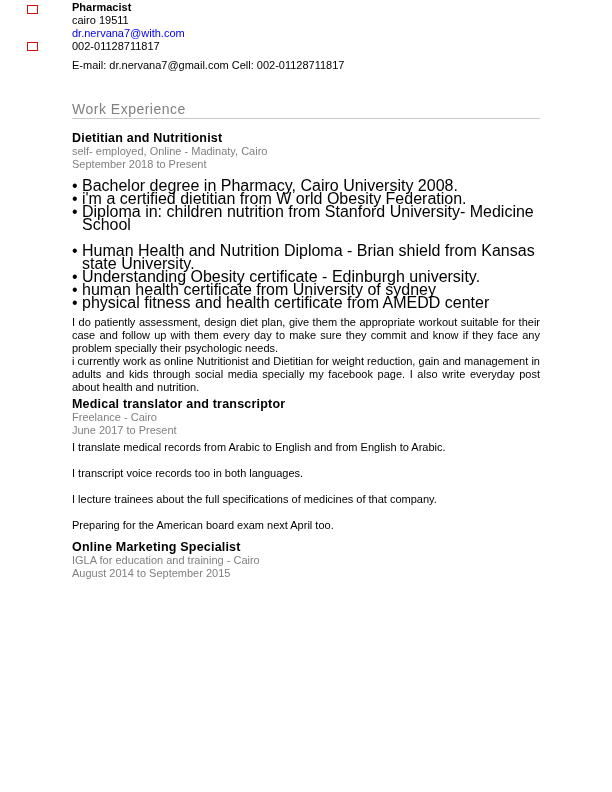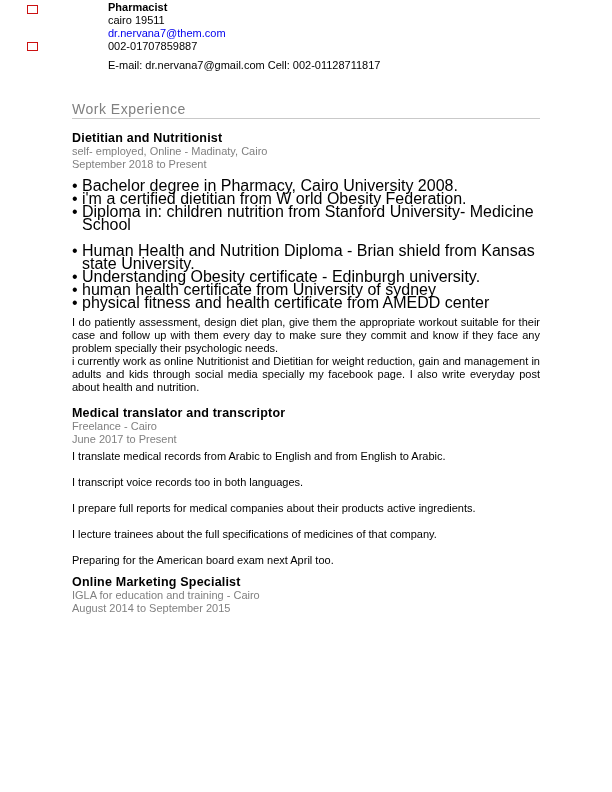--- a/index.html
+++ b/index.html
@@ -29,21 +29,21 @@
 
   .name {
     padding-top: 84px;
     font-size: 20px;
     line-height: 24px;
     font-weight: 500;
     letter-spacing: 0.3px;
     color: #000000;
   }
   .contact { margin-top: 1px; font-size: 11px; line-height: 13px; }
-  .contact .line { display: block; margin-left: 36px; }
+  .contact .line { display: block; }
   .contact .bold { font-weight: bold; }
   .contact a.email {
     color: #0000ee;
     text-decoration: none;
     cursor: pointer;
   }
   .contact .summary { margin-top: 6px; }
 
   .section-heading {
     margin-top: 29px;
@@ -55,21 +55,21 @@
   }
 
   .job-title {
     font-size: 12.5px;
     line-height: 14px;
     font-weight: bold;
     letter-spacing: 0.2px;
     color: #000000;
   }
   .job1-title { margin-top: 12px; }
-  .job2-title { margin-top: 12px; }
+  .job2-title { margin-top: 3px; }
   .job3-title { margin-top: 8px; }
   .job-meta { font-size: 11px; line-height: 13px; color: #808080; }
 
   .bullets { margin-top: 8px; font-size: 16px; line-height: 13px; }
   .bullet-group + .bullet-group { margin-top: 13px; }
   .bullet { position: relative; padding-left: 10px; }
   .bullet::before { content: "\2022"; position: absolute; left: 0; top: 0; }
 
   .desc { margin-top: 7px; font-size: 11px; line-height: 13px; text-align: justify; }
   .desc .block { text-align: justify; }
@@ -85,22 +85,22 @@
 
   <div class="artifact a1"></div>
   <div class="artifact a2"></div>
 
   <div class="content">
 
 
     <div class="contact">
       <span class="line bold">Pharmacist</span>
       <span class="line">cairo 19511</span>
-      <span class="line"><a class="email">dr.nervana7@them.com</a></span>
-      <span class="line">002-01707859887</span>
+      <span class="line"><a class="email">dr.nervana7@with.com</a></span>
+      <span class="line">002-01128711817</span>
       <span class="line summary">E-mail: dr.nervana7@gmail.com Cell: 002-01128711817</span>
     </div>
 
     <div class="section-heading">Work Experience</div>
 
     <div class="job-title job1-title">Dietitian and Nutritionist</div>
     <div class="job-meta">self- employed, Online - Madinaty, Cairo</div>
     <div class="job-meta">September 2018 to Present</div>
 
     <div class="bullets">
@@ -122,21 +122,20 @@
       <div class="block">i currently work as online Nutritionist and Dietitian for weight reduction, gain and management in adults and kids through social media specially my facebook page. I also write everyday post about health and nutrition.</div>
     </div>
 
     <div class="job-title job2-title">Medical translator and transcriptor</div>
     <div class="job-meta">Freelance - Cairo</div>
     <div class="job-meta">June 2017 to Present</div>
 
     <div class="sentences">
       <div class="sentence">I translate medical records from Arabic to English and from English to Arabic.</div>
       <div class="sentence">I transcript voice records too in both languages.</div>
-      <div class="sentence">I prepare full reports for medical companies about their products active ingredients.</div>
       <div class="sentence">I lecture trainees about the full specifications of medicines of that company.</div>
       <div class="sentence">Preparing for the American board exam next April too.</div>
     </div>
 
     <div class="job-title job3-title">Online Marketing Specialist</div>
     <div class="job-meta">IGLA for education and training - Cairo</div>
     <div class="job-meta">August 2014 to September 2015</div>
 
   </div>
 </div>

